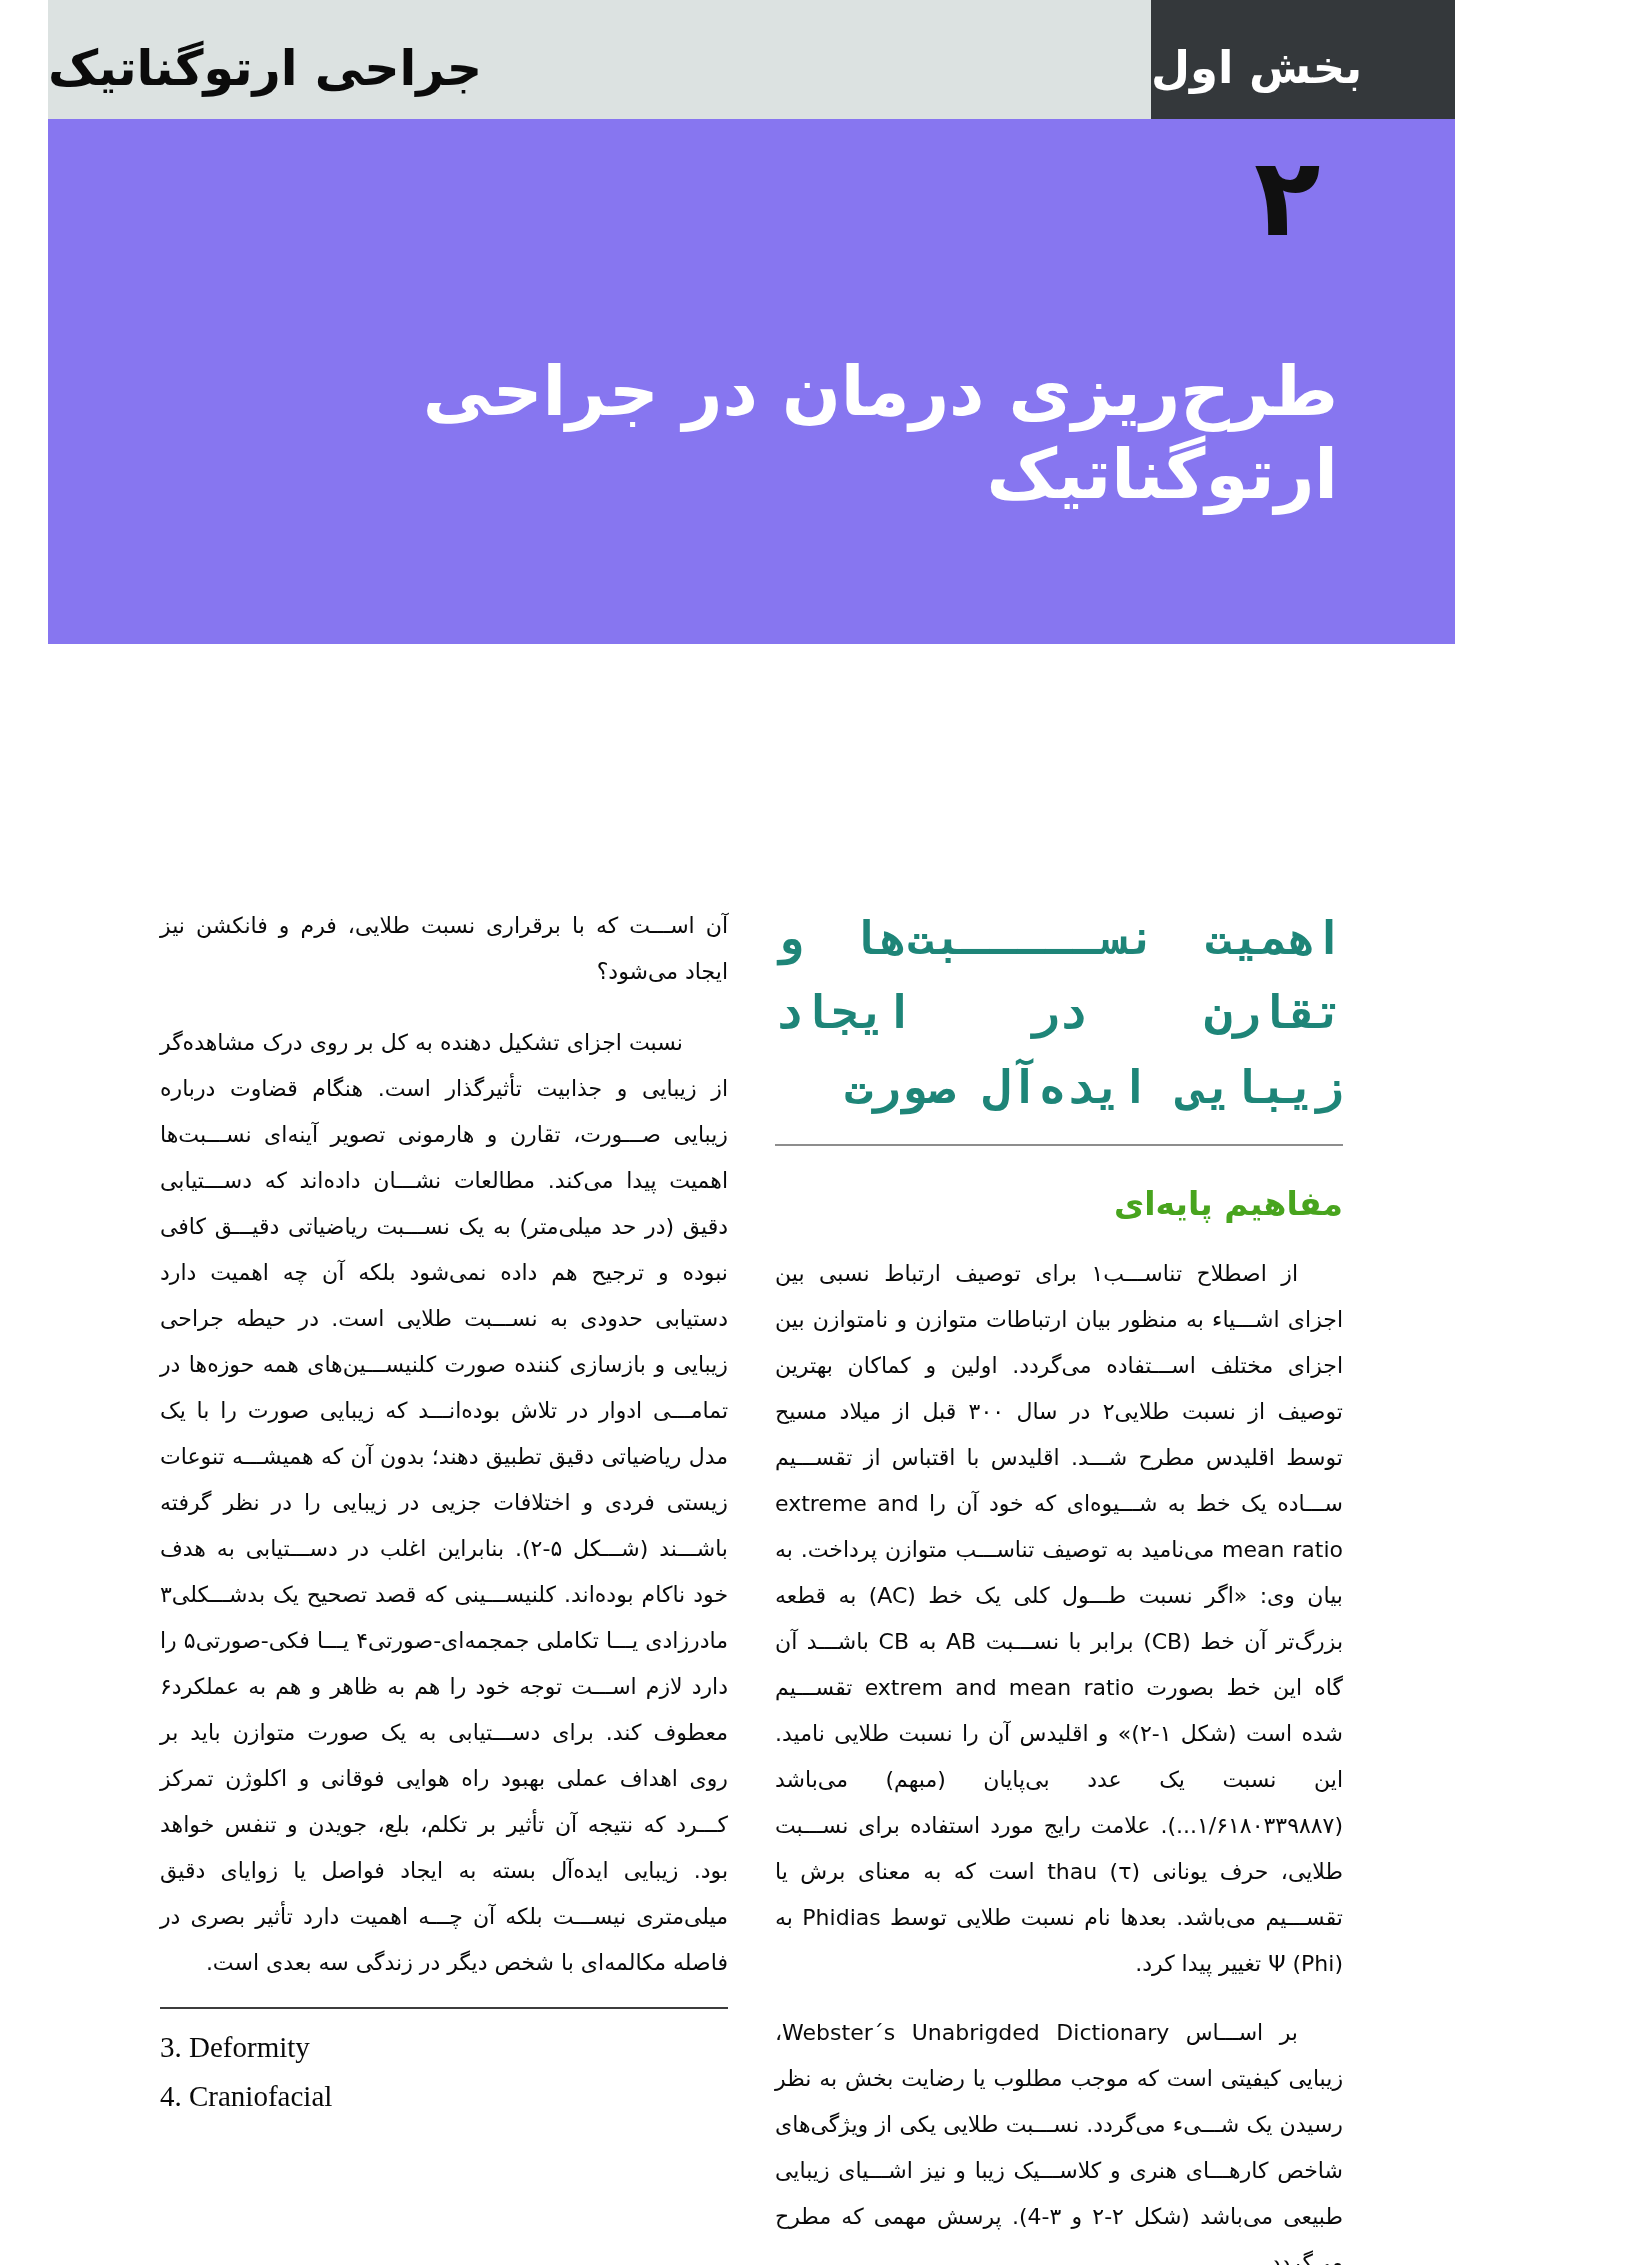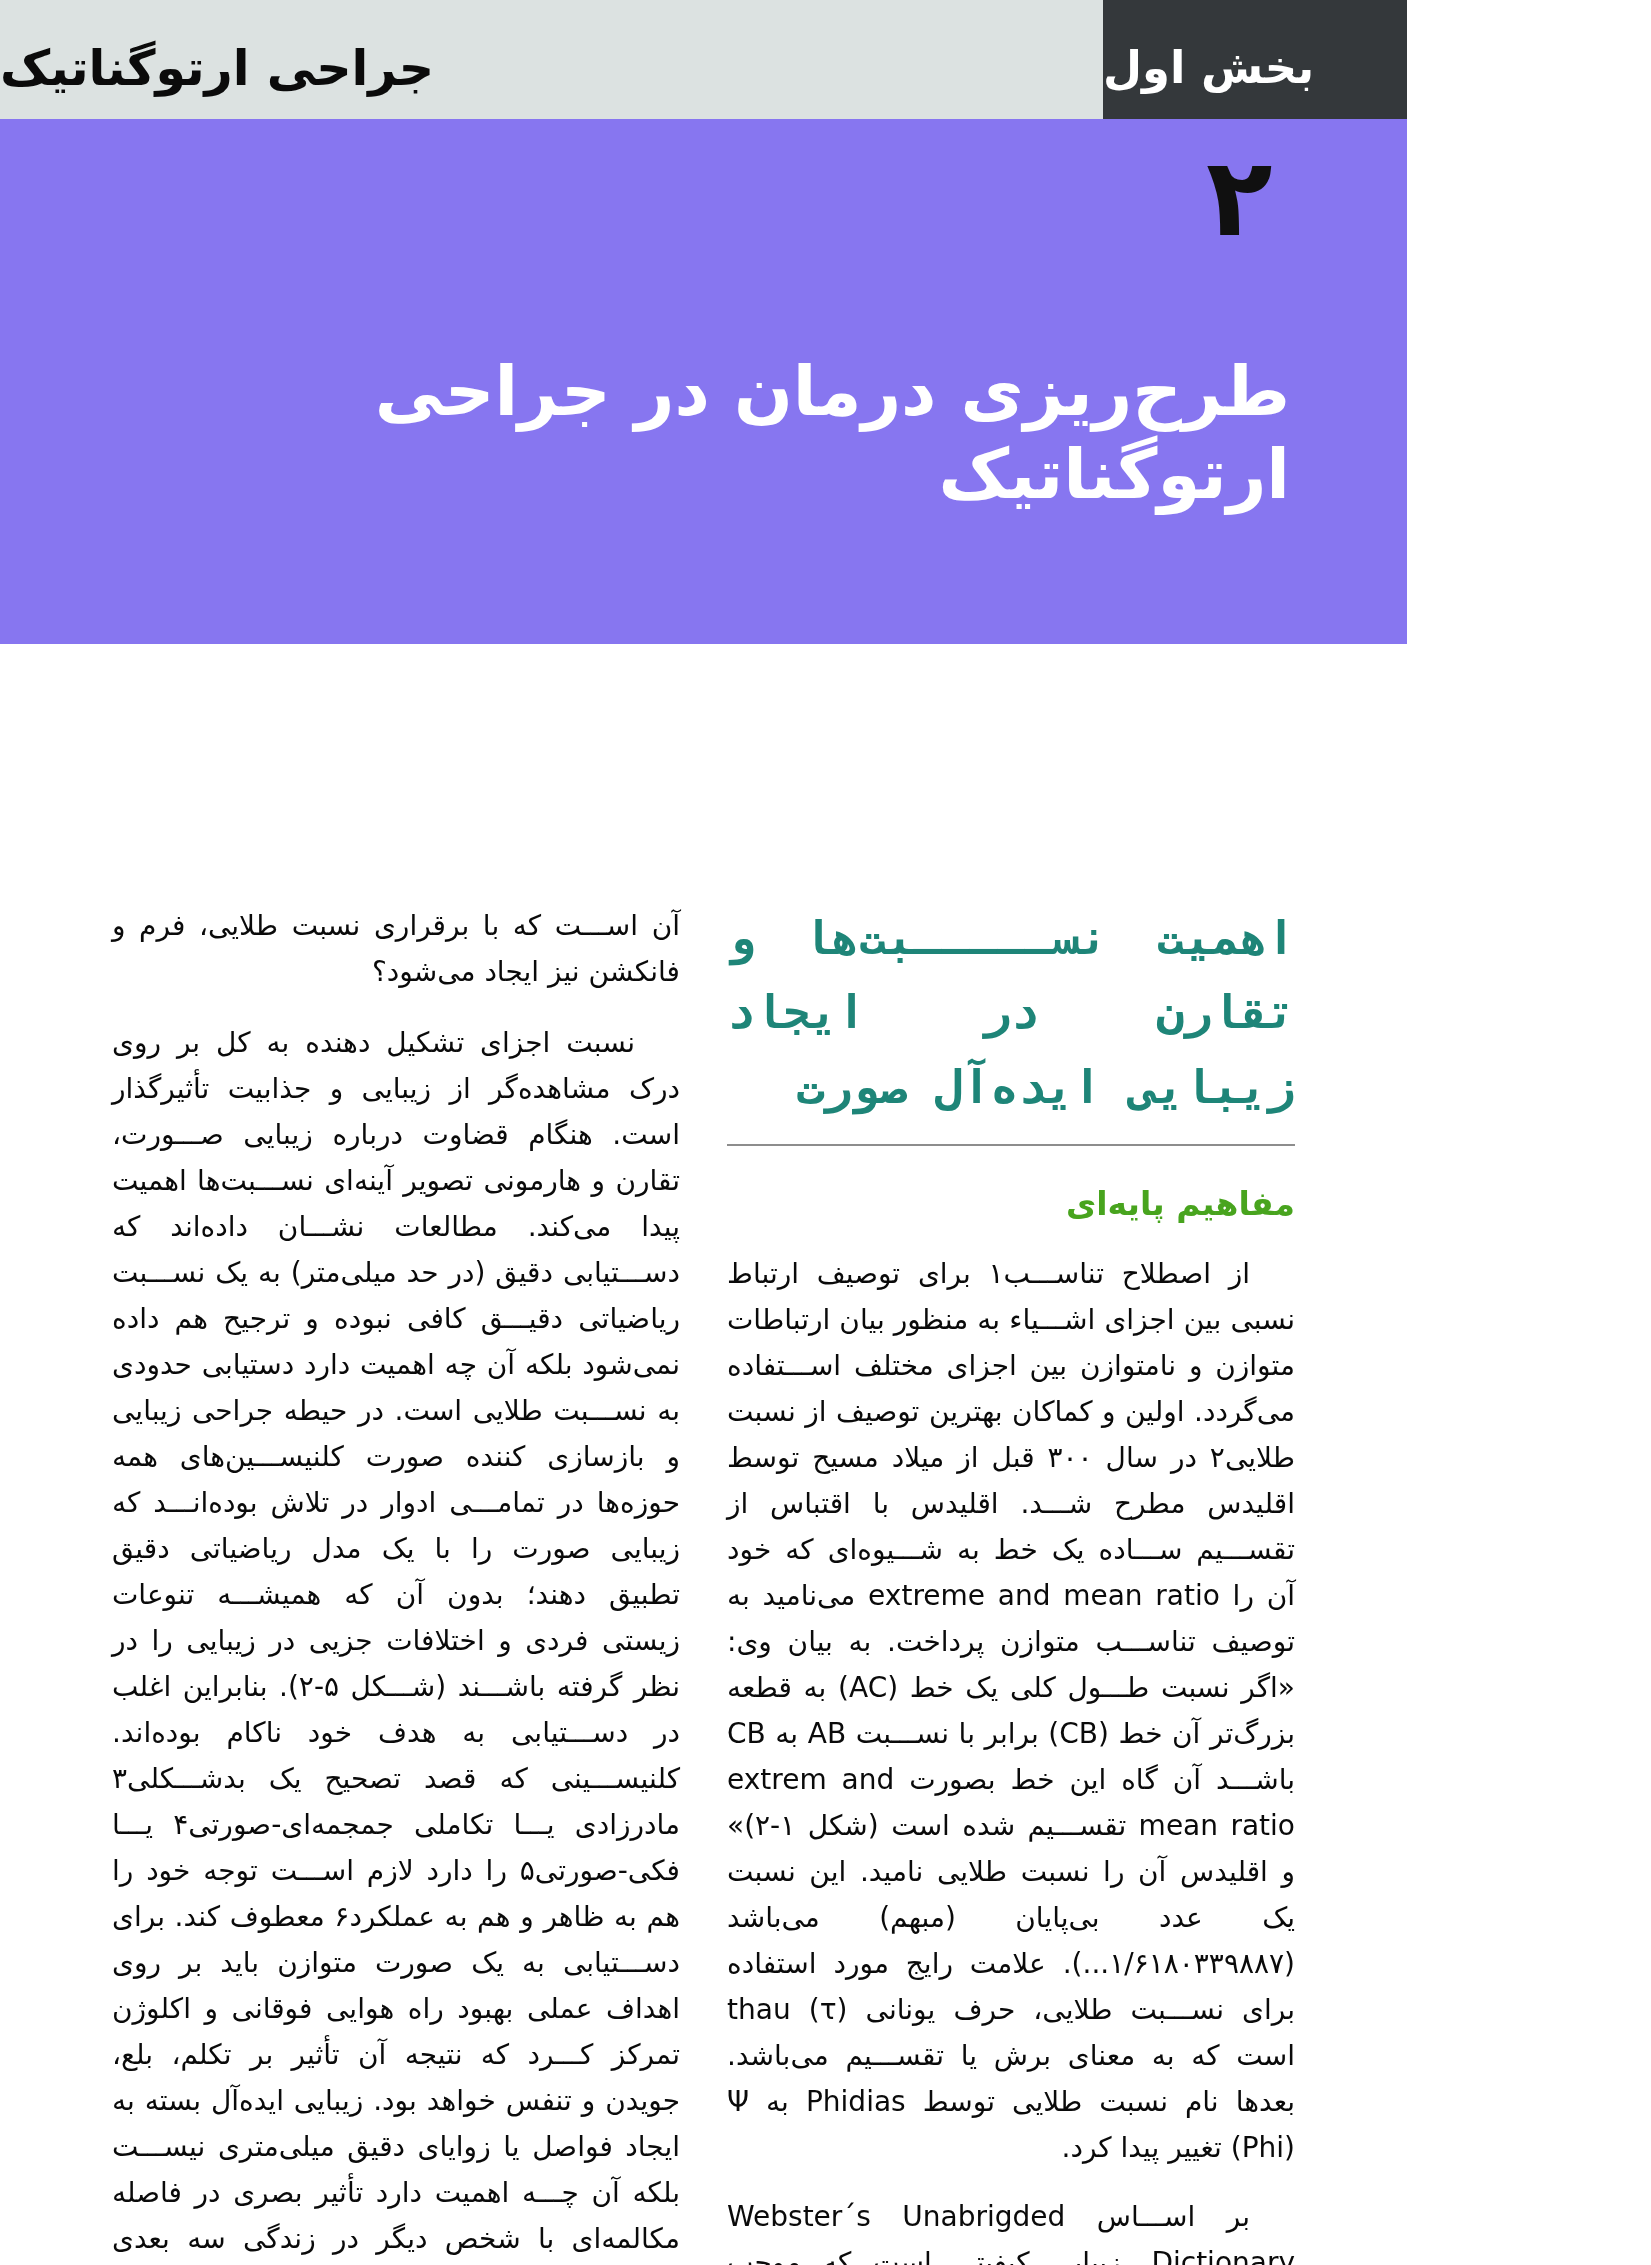--- a/index.html
+++ b/index.html
@@ -5,20 +5,21 @@
   * { margin: 0; padding: 0; box-sizing: border-box; }
   html, body { background: #ffffff; }
   body { font-family: "DejaVu Sans", sans-serif; }
 
   .page {
     position: relative;
     width: 1407px;
     height: 2266px;
     background: #ffffff;
     overflow: hidden;
+    margin-left: 48px;
   }
 
   
   .topbar {
     display: flex;
     height: 119px;
     direction: ltr;
   }
   .topbar-gray {
     flex: 0 0 1103px;
@@ -116,21 +117,21 @@
     font-size: 33px;
     font-weight: bold;
     line-height: 1.3;
     text-align: right;
   }
   .col-right .subheading { margin-top: 37px; }
   .col-left  .subheading { margin-top: 43px; }
 
   .body-para {
     margin-top: 25px;
-    font-size: 28px;
+    font-size: 22px;
     line-height: 46px;
     color: #0a0a0a;
     text-align: justify;
     text-align-last: right;
   }
   .body-para.indent { text-indent: 45px; }
   .body-para.no-top { margin-top: 23.4px; }
   .col-left .body-para.first { margin-top: 11.7px; }
 
   

